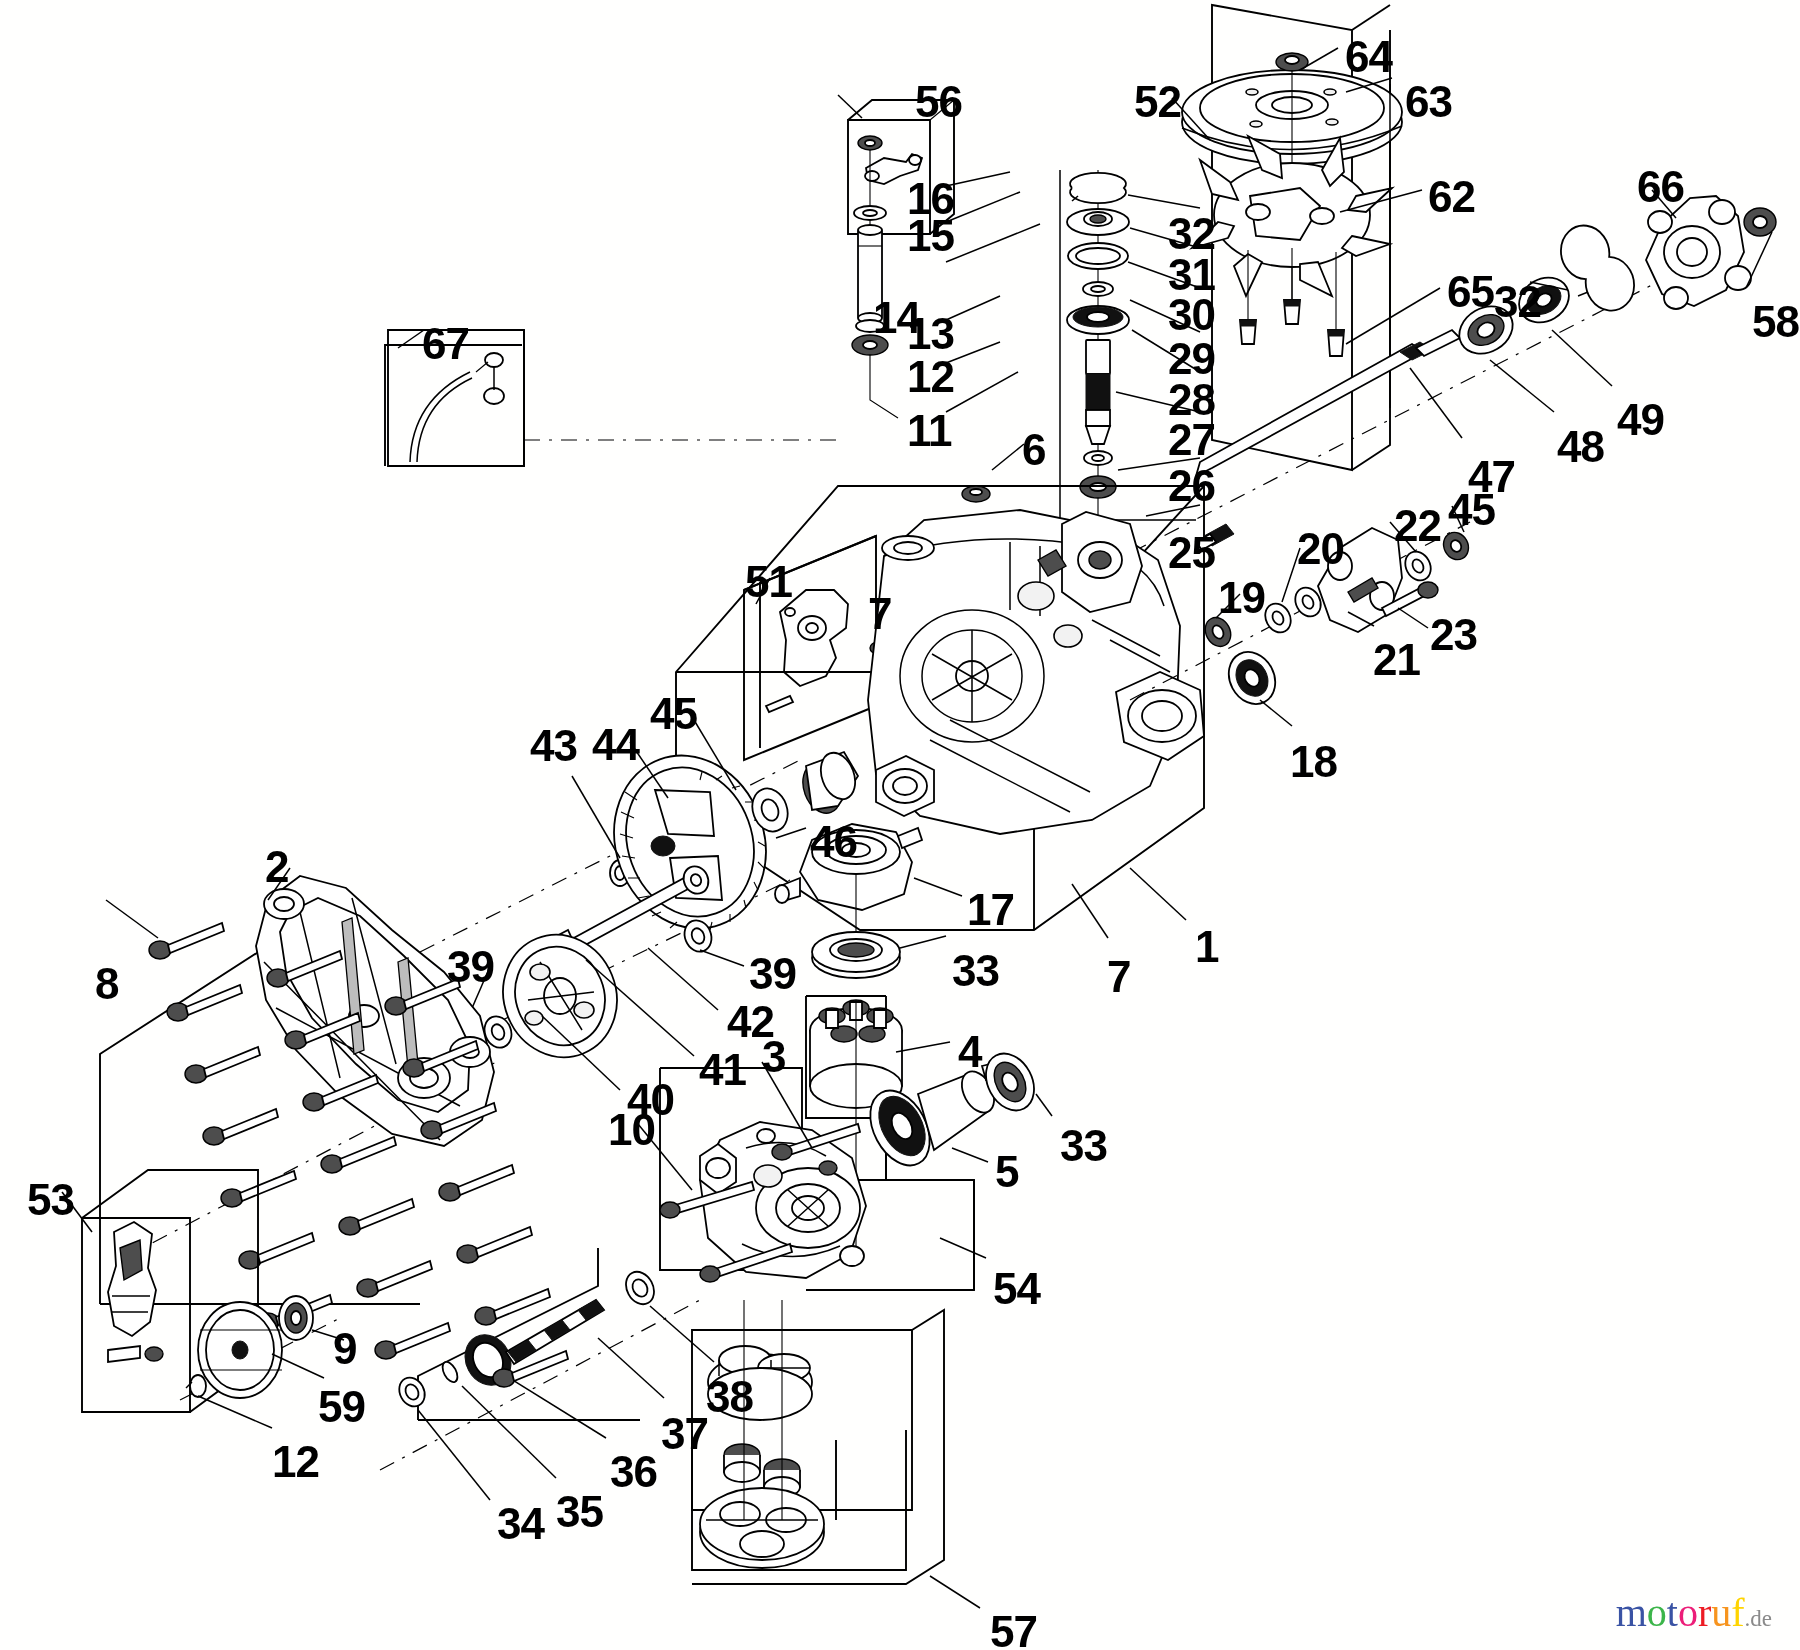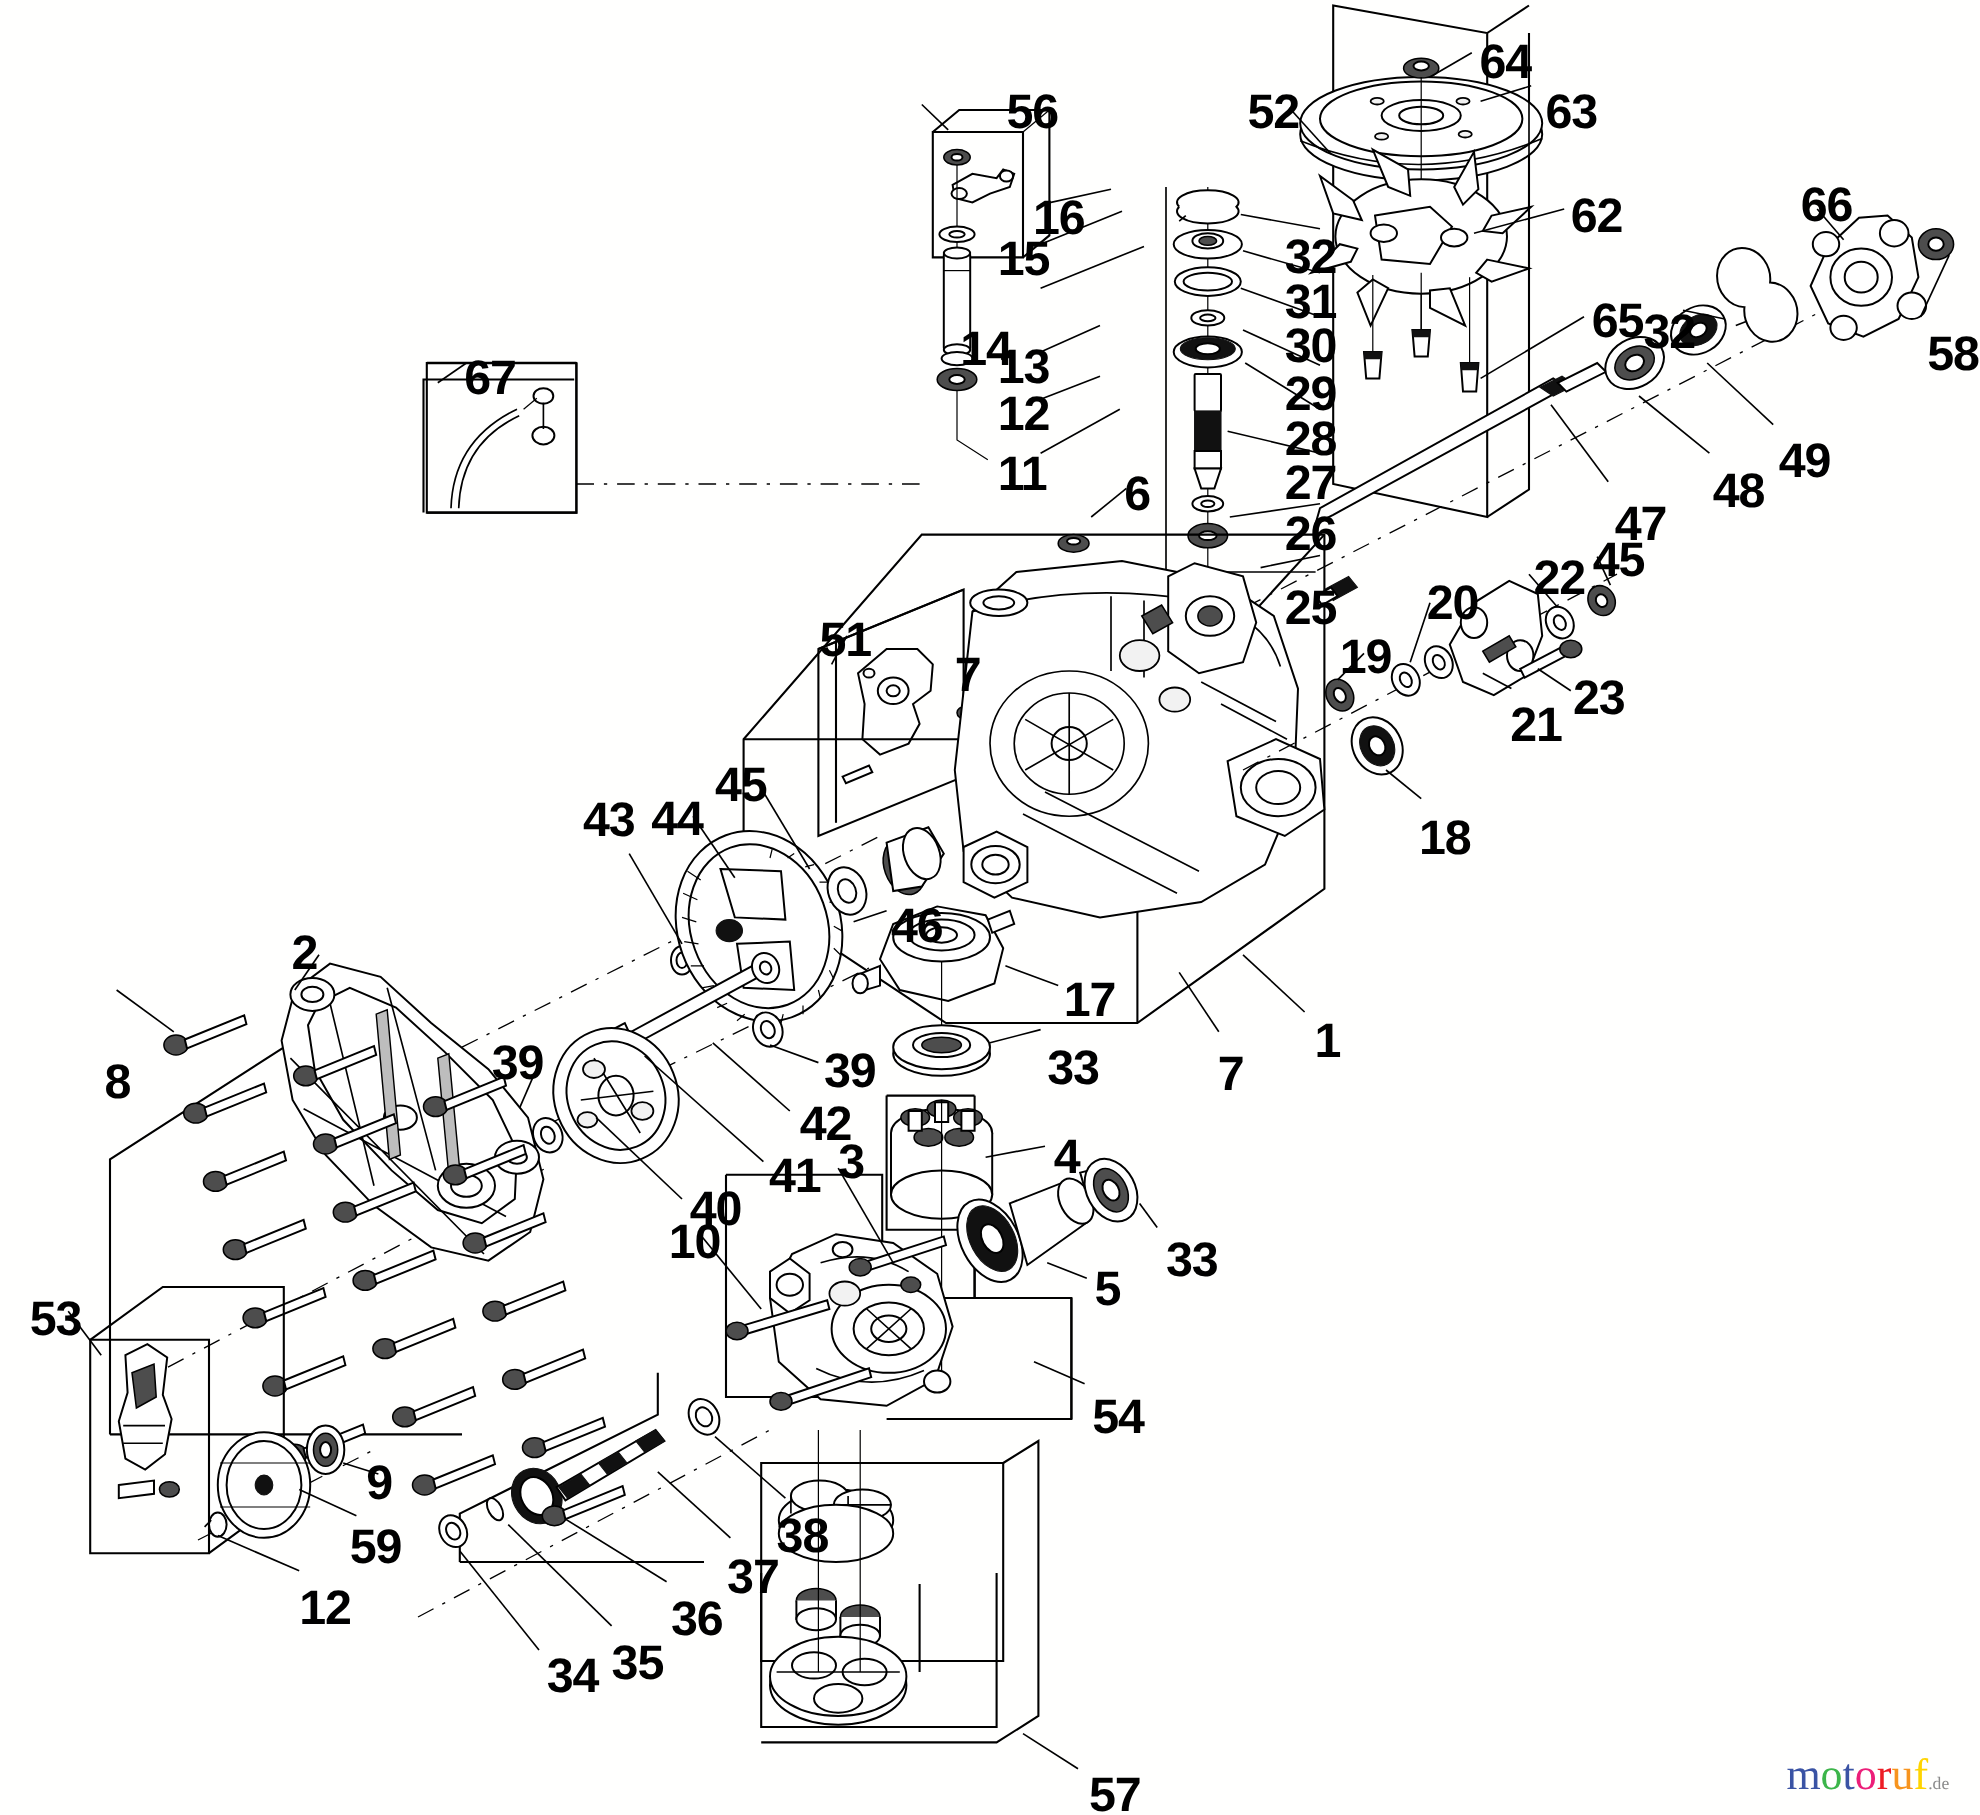--- a/index.html
+++ b/index.html
@@ -14,21 +14,21 @@
   .dash{stroke:#000;stroke-width:1.2;fill:none;stroke-dasharray:16 9 3 9;}
   .panelT{stroke:#000;stroke-width:1.9;fill:none;}
   .sh{fill:#ffffff;stroke:#000;stroke-width:1.8;}
   .shl{fill:#f2f2f2;stroke:#000;stroke-width:1.6;}
   .shd{fill:#4d4d4d;stroke:#000;stroke-width:1.4;}
   .blk{fill:#111;stroke:#111;stroke-width:1;}
   .gry{fill:#bdbdbd;stroke:#000;stroke-width:1.3;}
   .wm{position:absolute;right:28px;bottom:14px;font-family:"Liberation Serif",serif;
       font-size:40px;letter-spacing:0px;}
   .wm span{font-weight:400;}
-  .wmd{font-size:16px;color:#8a8a8a;margin-top:30px;}
+  .wmd{font-size:23px;color:#8a8a8a;margin-top:30px;}
 </style>
 </head>
 <body>
 
 <div id="page">
 
   <svg class="layer" viewBox="0 0 1800 1650">
 
     <g>
       <path class="panelT" d="M388,466 L388,330 L524,330 L524,466 Z"></path>
@@ -638,21 +638,21 @@
       <div class="cal" style="left: 1107px; top: 955px;">7</div>
       <div class="cal" style="left: 95px; top: 962px;">8</div>
       <div class="cal" style="left: 333px; top: 1327px;">9</div>
       <div class="cal" style="left: 608px; top: 1108px;">10</div>
       <div class="cal" style="left: 907px; top: 409px;">11</div>
       <div class="cal" style="left: 907px; top: 355px;">12</div>
       <div class="cal" style="left: 272px; top: 1440px;">12</div>
       <div class="cal" style="left: 907px; top: 312px;">13</div>
       <div class="cal" style="left: 873px; top: 255px; margin-top: 41px;">14</div>
       <div class="cal" style="left: 907px; top: 214px;">15</div>
-      <div class="cal" style="left: 907px; top: 177px; margin-left: 32px;">16</div>
+      <div class="cal" style="left: 907px; top: 177px;">16</div>
       <div class="cal" style="left: 967px; top: 888px;">17</div>
       <div class="cal" style="left: 1290px; top: 740px;">18</div>
       <div class="cal" style="left: 1218px; top: 576px;">19</div>
       <div class="cal" style="left: 1297px; top: 527px;">20</div>
       <div class="cal" style="left: 1373px; top: 638px;">21</div>
       <div class="cal" style="left: 1365px; top: 504px; margin-left: 29px;">22</div>
       <div class="cal" style="left: 1430px; top: 613px;">23</div>
       <div class="cal" style="left: 1448px; top: 488px;">45</div>
       <div class="cal" style="left: 1168px; top: 512px; margin-top: 19px;">25</div>
       <div class="cal" style="left: 1168px; top: 464px;">26</div>

